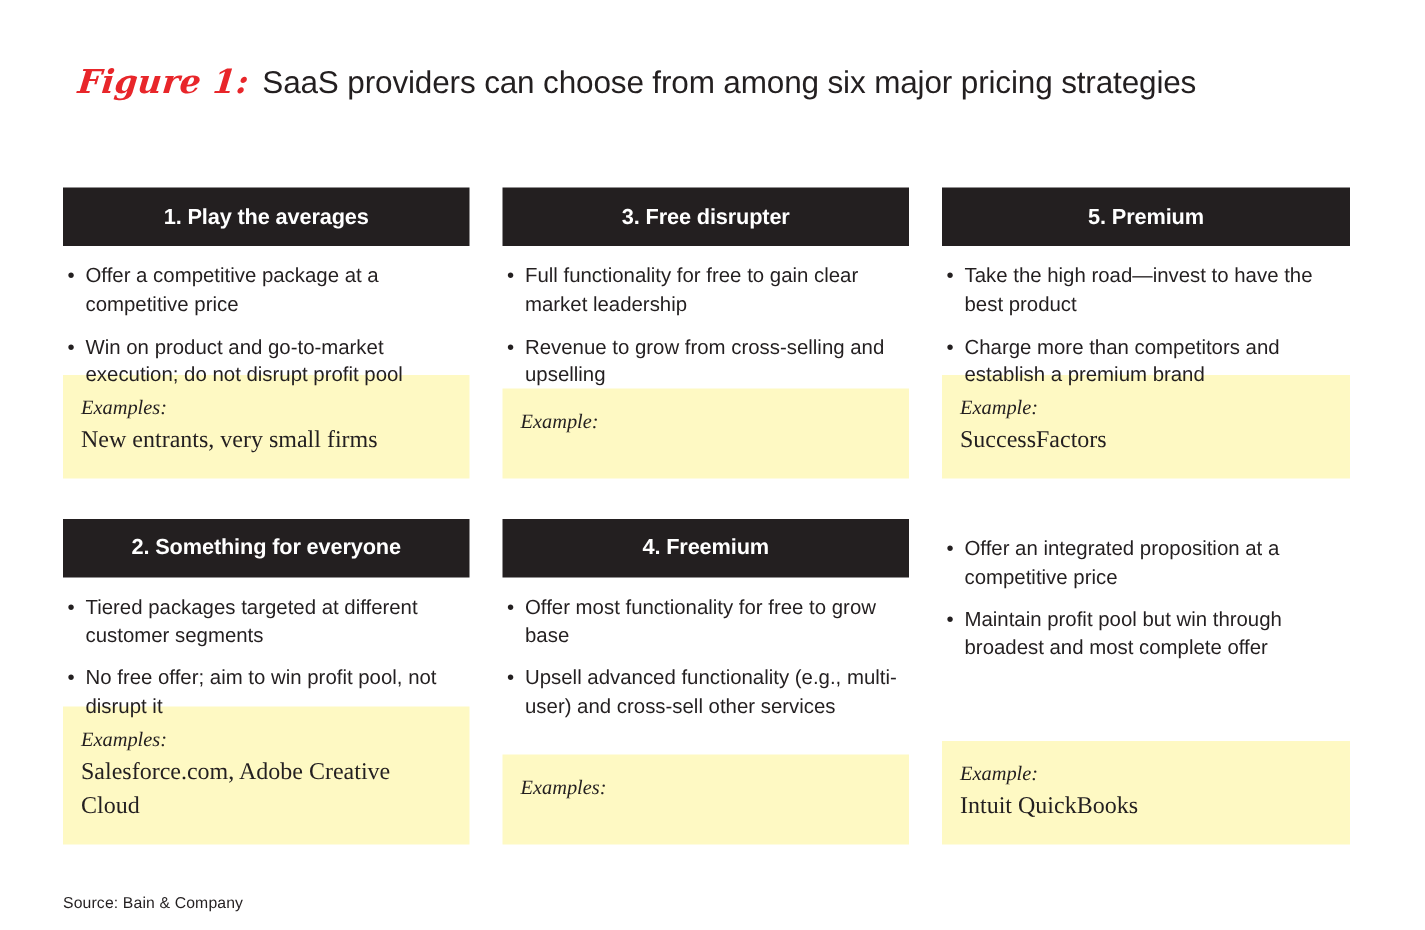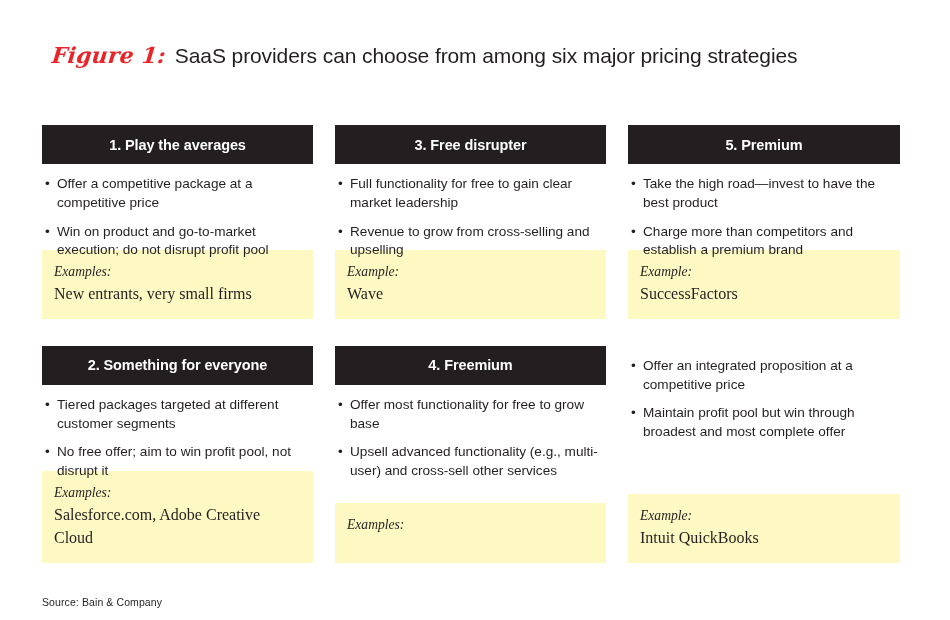--- a/index.html
+++ b/index.html
@@ -199,21 +199,20 @@
             <span>Full functionality for free to gain clear market leadership</span>
           </li>
           <li>
             <span class="bullet-dot">•</span>
             <span>Revenue to grow from cross-selling and upselling</span>
           </li>
         </ul>
       </div>
       <div class="example-box">
         <div class="example-label">Example:</div>
-        <div class="example-value">Wave</div>
       </div>
     </div>
 
     <div class="card row-top">
       <div class="card-header">
         <span>5. Premium</span>
       </div>
       <div class="card-body">
         <ul class="bullets">
           <li>

